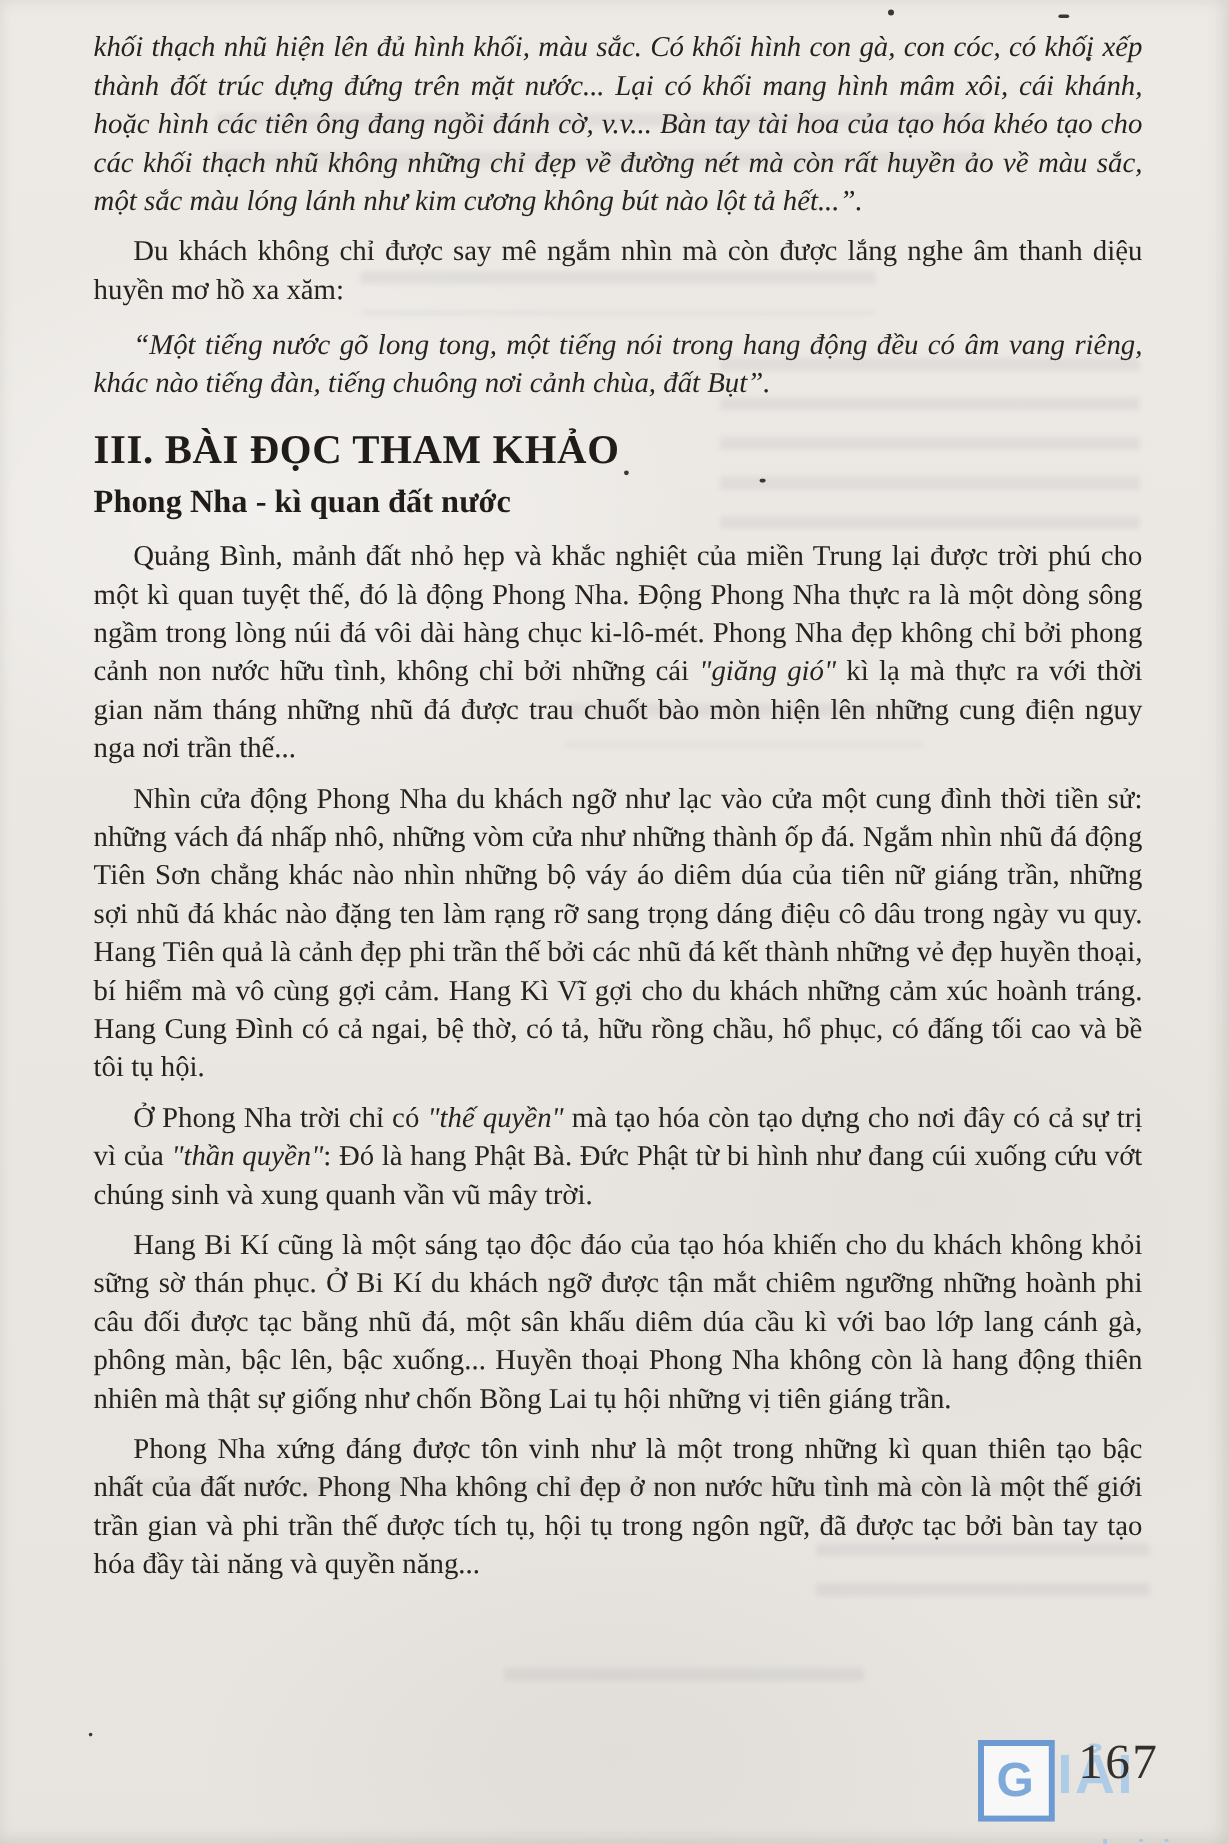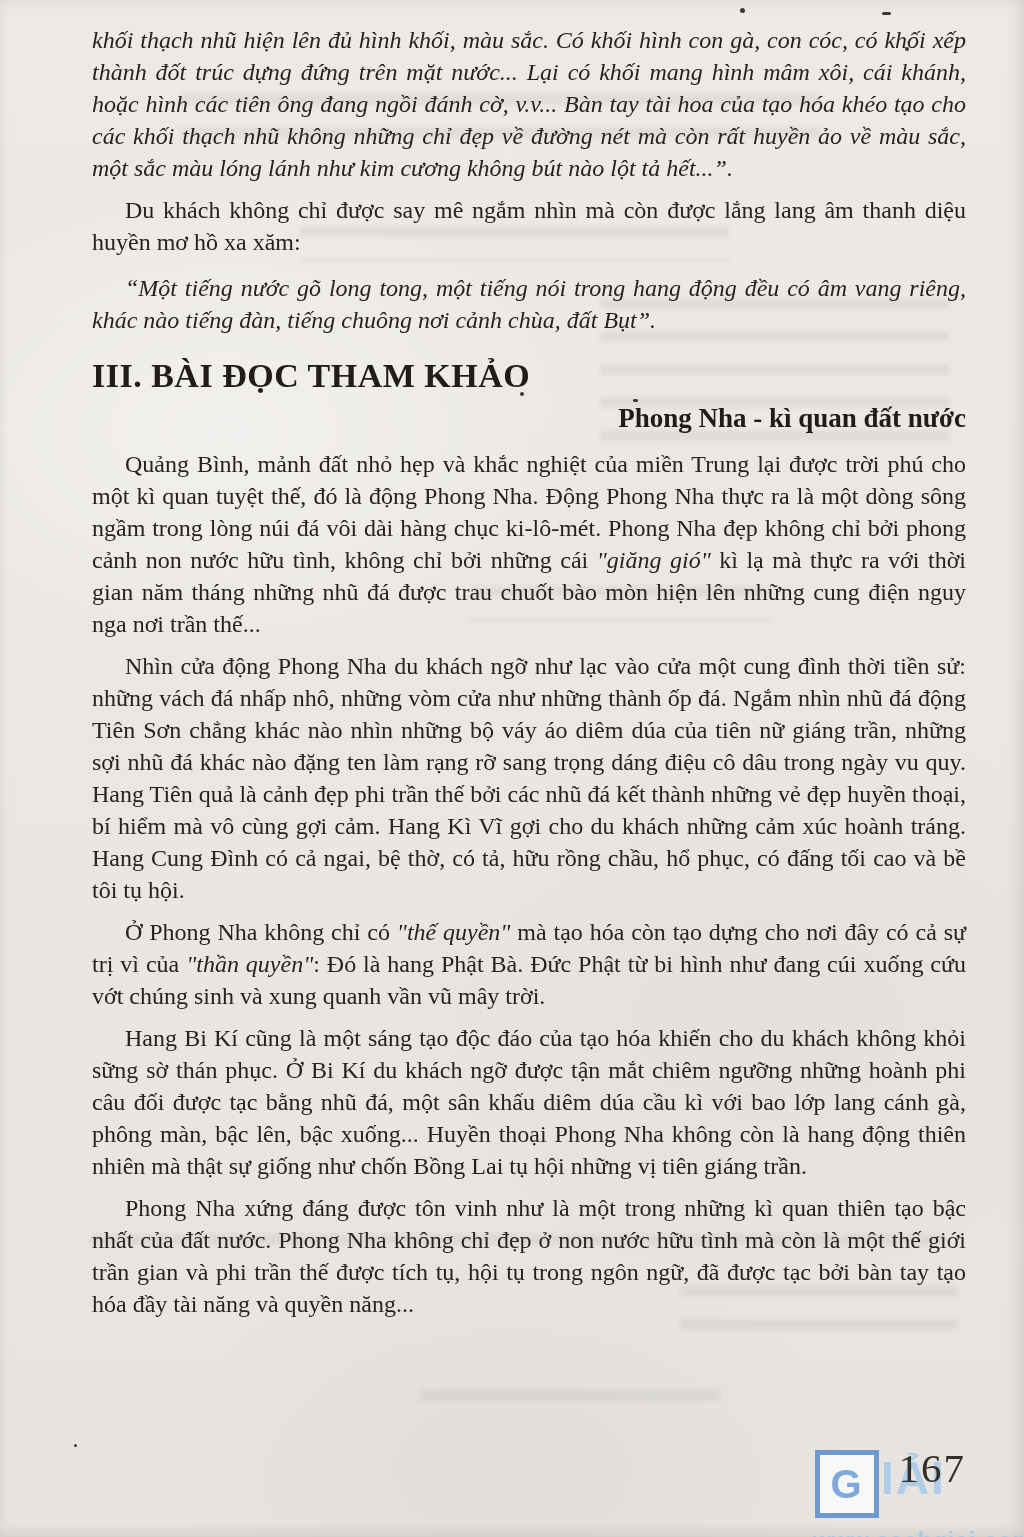--- a/index.html
+++ b/index.html
@@ -16,42 +16,42 @@
     background-image:
       radial-gradient(ellipse 600px 400px at 22% 28%, rgba(255,255,255,0.35), transparent 60%),
       radial-gradient(ellipse 700px 500px at 75% 65%, rgba(120,115,105,0.05), transparent 60%),
       radial-gradient(ellipse 500px 300px at 50% 95%, rgba(120,115,105,0.06), transparent 70%),
       linear-gradient(180deg,#edeae6 0%,#eae7e3 55%,#e7e4df 100%);
     box-shadow:inset -6px 0 14px rgba(90,85,80,0.10), inset 0 -5px 12px rgba(90,85,80,0.08);
     overflow:hidden;
   }
   .content{
     position:absolute;
-    left:92px; top:24px;
+    left:78px; top:24px;
     width:874px;
     color:#26231f;
     font-size:24px;
     line-height:32px;
     z-index:3;
   }
   p{margin:0 0 10px 0; text-align:justify;}
   .italic-block{font-style:italic;}
   .indent{text-indent:33px;}
   em{font-style:italic;}
   .section-heading{
     font-size:34px;
     font-weight:bold;
     letter-spacing:0.5px;
     margin:24px 0 10px 0;
     color:#201d19;
   }
   .reading-title{
     font-size:27px;
     font-weight:bold;
-    text-align:right;
+    text-align:left;
     margin:0 0 14px 0;
     color:#201d19;
   }
   .author{
     text-align:right;
     padding-right:12px;
     margin-top:6px;
     font-size:24px;
     color:#26231f;
   }
@@ -134,31 +134,31 @@
   <div class="speck" style="left:882px;top:12px;width:9px;height:3px;border-radius:2px;"></div>
   <div class="speck" style="left:905px;top:47px;width:4px;height:4px;"></div>
   <div class="speck" style="left:520px;top:392px;width:4px;height:4px;"></div>
   <div class="speck" style="left:633px;top:399px;width:5px;height:3px;border-radius:2px;"></div>
   <div class="speck" style="left:74px;top:1444px;width:3px;height:3px;"></div>
 
   <div class="content">
 
     <p class="italic-block">khối thạch nhũ hiện lên đủ hình khối, màu sắc. Có khối hình con gà, con cóc, có khối xếp thành đốt trúc dựng đứng trên mặt nước... Lại có khối mang hình mâm xôi, cái khánh, hoặc hình các tiên ông đang ngồi đánh cờ, v.v... Bàn tay tài hoa của tạo hóa khéo tạo cho các khối thạch nhũ không những chỉ đẹp về đường nét mà còn rất huyền ảo về màu sắc, một sắc màu lóng lánh như kim cương không bút nào lột tả hết...”.</p>
 
-    <p class="indent" style="margin-bottom:14px;">Du khách không chỉ được say mê ngắm nhìn mà còn được lắng lang âm thanh diệu huyền mơ hồ xa xăm:</p>
+    <p class="indent" style="margin-bottom:14px;">Du khách không chỉ được say mê ngắm nhìn mà còn được lắng nghe âm thanh diệu huyền mơ hồ xa xăm:</p>
 
     <p class="italic-block indent">“Một tiếng nước gõ long tong, một tiếng nói trong hang động đều có âm vang riêng, khác nào tiếng đàn, tiếng chuông nơi cảnh chùa, đất Bụt”.</p>
 
     <h2 class="section-heading">III. BÀI ĐỌC THAM KHẢO</h2>
 
     <h3 class="reading-title">Phong Nha - kì quan đất nước</h3>
 
     <p class="indent"><span>Quảng Bình, mảnh đất nhỏ hẹp và khắc nghiệt của miền Trung lại được trời phú cho một kì quan tuyệt thế, đó là động Phong Nha. Động Phong Nha thực ra là một dòng sông ngầm trong lòng núi đá vôi dài hàng chục ki-lô-mét. Phong Nha đẹp không chỉ bởi phong cảnh non nước hữu tình, không chỉ bởi những cái </span><em>"giăng gió"</em><span> kì lạ mà thực ra với thời gian năm tháng những nhũ đá được trau chuốt bào mòn hiện lên những cung điện nguy nga nơi trần thế...</span></p>
     <p class="indent"><span>Nhìn cửa động Phong Nha du khách ngỡ như lạc vào cửa một cung đình thời tiền sử: những vách đá nhấp nhô, những vòm cửa như những thành ốp đá. Ngắm nhìn nhũ đá động Tiên Sơn chẳng khác nào nhìn những bộ váy áo diêm dúa của tiên nữ giáng trần, những sợi nhũ đá khác nào đặng ten làm rạng rỡ sang trọng dáng điệu cô dâu trong ngày vu quy. Hang Tiên quả là cảnh đẹp phi trần thế bởi các nhũ đá kết thành những vẻ đẹp huyền thoại, bí hiểm mà vô cùng gợi cảm. Hang Kì Vĩ gợi cho du khách những cảm xúc hoành tráng. Hang Cung Đình có cả ngai, bệ thờ, có tả, hữu rồng chầu, hổ phục, có đấng tối cao và bề tôi tụ hội.</span></p>
-    <p class="indent"><span>Ở Phong Nha không chỉ có </span><em>"thế quyền"</em><span> mà tạo hóa còn tạo dựng cho nơi đây có cả sự trị vì của </span><em>"thần quyền"</em><span>: Đó là hang Phật Bà. Đức Phật từ bi hình như đang cúi xuống cứu vớt chúng sinh và xung quanh vần vũ mây trời.</span></p>
+    <p class="indent"><span>Ở Phong Nha trời chỉ có </span><em>"thế quyền"</em><span> mà tạo hóa còn tạo dựng cho nơi đây có cả sự trị vì của </span><em>"thần quyền"</em><span>: Đó là hang Phật Bà. Đức Phật từ bi hình như đang cúi xuống cứu vớt chúng sinh và xung quanh vần vũ mây trời.</span></p>
     <p class="indent"><span>Hang Bi Kí cũng là một sáng tạo độc đáo của tạo hóa khiến cho du khách không khỏi sững sờ thán phục. Ở Bi Kí du khách ngỡ được tận mắt chiêm ngưỡng những hoành phi câu đối được tạc bằng nhũ đá, một sân khấu diêm dúa cầu kì với bao lớp lang cánh gà, phông màn, bậc lên, bậc xuống... Huyền thoại Phong Nha không còn là hang động thiên nhiên mà thật sự giống như chốn Bồng Lai tụ hội những vị tiên giáng trần.</span></p>
     <p class="indent"><span>Phong Nha xứng đáng được tôn vinh như là một trong những kì quan thiên tạo bậc nhất của đất nước. Phong Nha không chỉ đẹp ở non nước hữu tình mà còn là một thế giới trần gian và phi trần thế được tích tụ, hội tụ trong ngôn ngữ, đã được tạc bởi bàn tay tạo hóa đầy tài năng và quyền năng...</span></p>
 
   </div>
 
   <div class="watermark">
     <div class="wm-row">
       <span class="wm-box">
           <span>G</span>
         </span>

